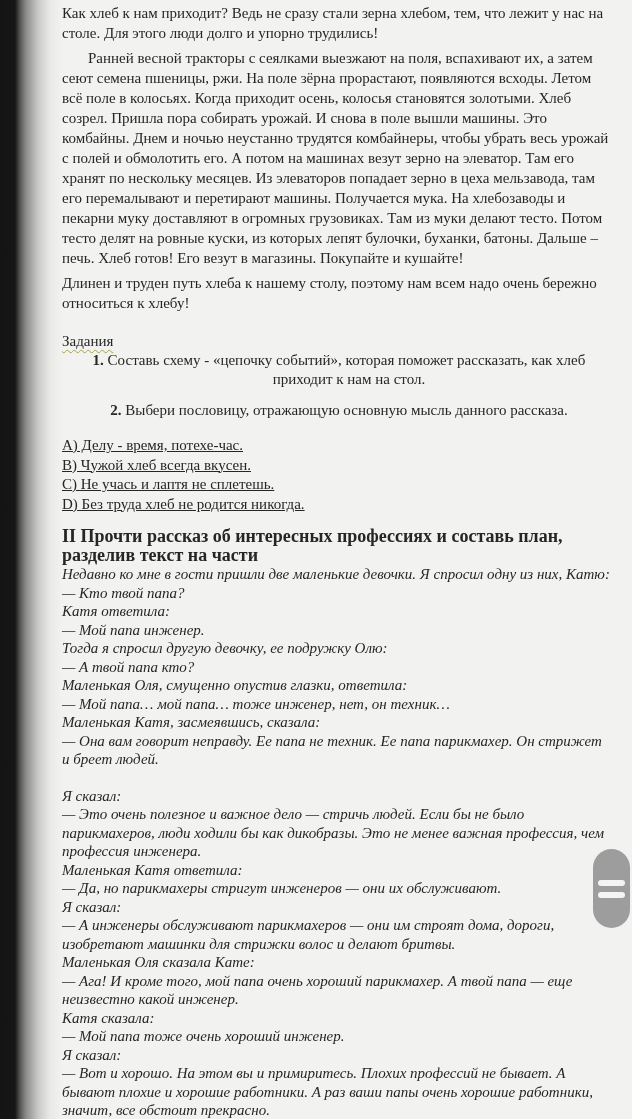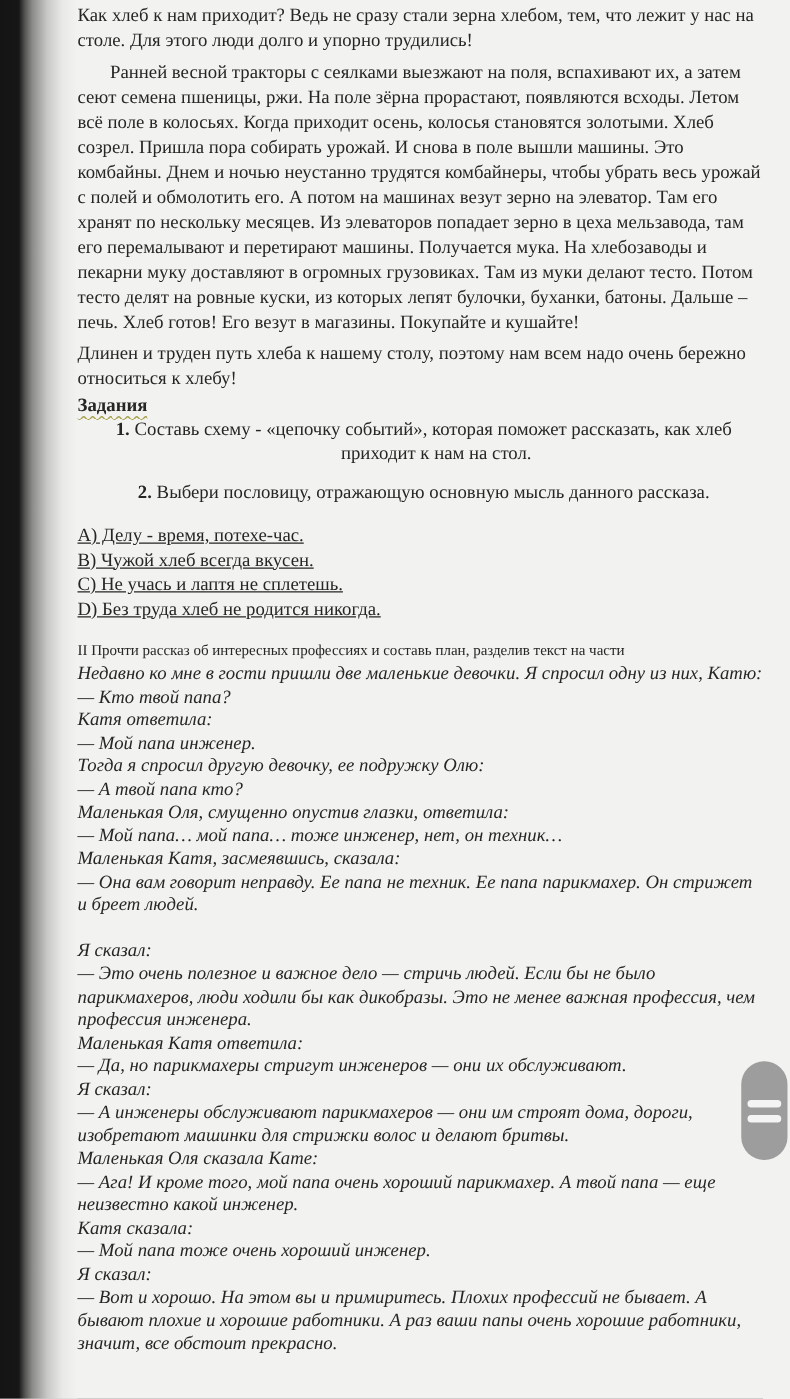--- a/index.html
+++ b/index.html
@@ -29,46 +29,46 @@
     pointer-events: none;
   }
   .page-content {
     position: relative;
     padding: 3px 20px 0 62px;
     font-size: 15px;
     line-height: 20px;
   }
   p { margin: 0 0 5px 0; }
   .indent { text-indent: 26px; }
-  .no-gap { margin-bottom: 2px; }
+  .no-gap { margin-bottom: 18px; }
   .tasks-heading {
     font-size: 15px;
-    font-weight: bold;
+    font-weight: normal;
     margin: 1px 0 0 0;
     line-height: 20px;
   }
   .wavy {
     text-decoration: underline wavy #a8a24e 1px;
     text-underline-offset: 3px;
   }
   .task {
     padding-left: 24px;
     text-indent: -20px;
     line-height: 19px;
     margin: 0;
     text-align: center;
   }
   .task .num { font-weight: bold; }
   .task-1 { margin-bottom: 12px; }
   .task-2 { margin-bottom: 16px; }
   .options p { margin: 0; line-height: 19.5px; text-decoration: underline; }
   .options { margin-bottom: 13px; }
   .story-heading {
-    font-size: 12px;
-    font-weight: normal;
+    font-size: 18px;
+    font-weight: bold;
     line-height: 19px;
     margin: 0;
   }
   .story p {
     margin: 0;
     line-height: 18.5px;
     font-style: italic;
   }
   .gap-top { margin-top: 18px !important; }
   

